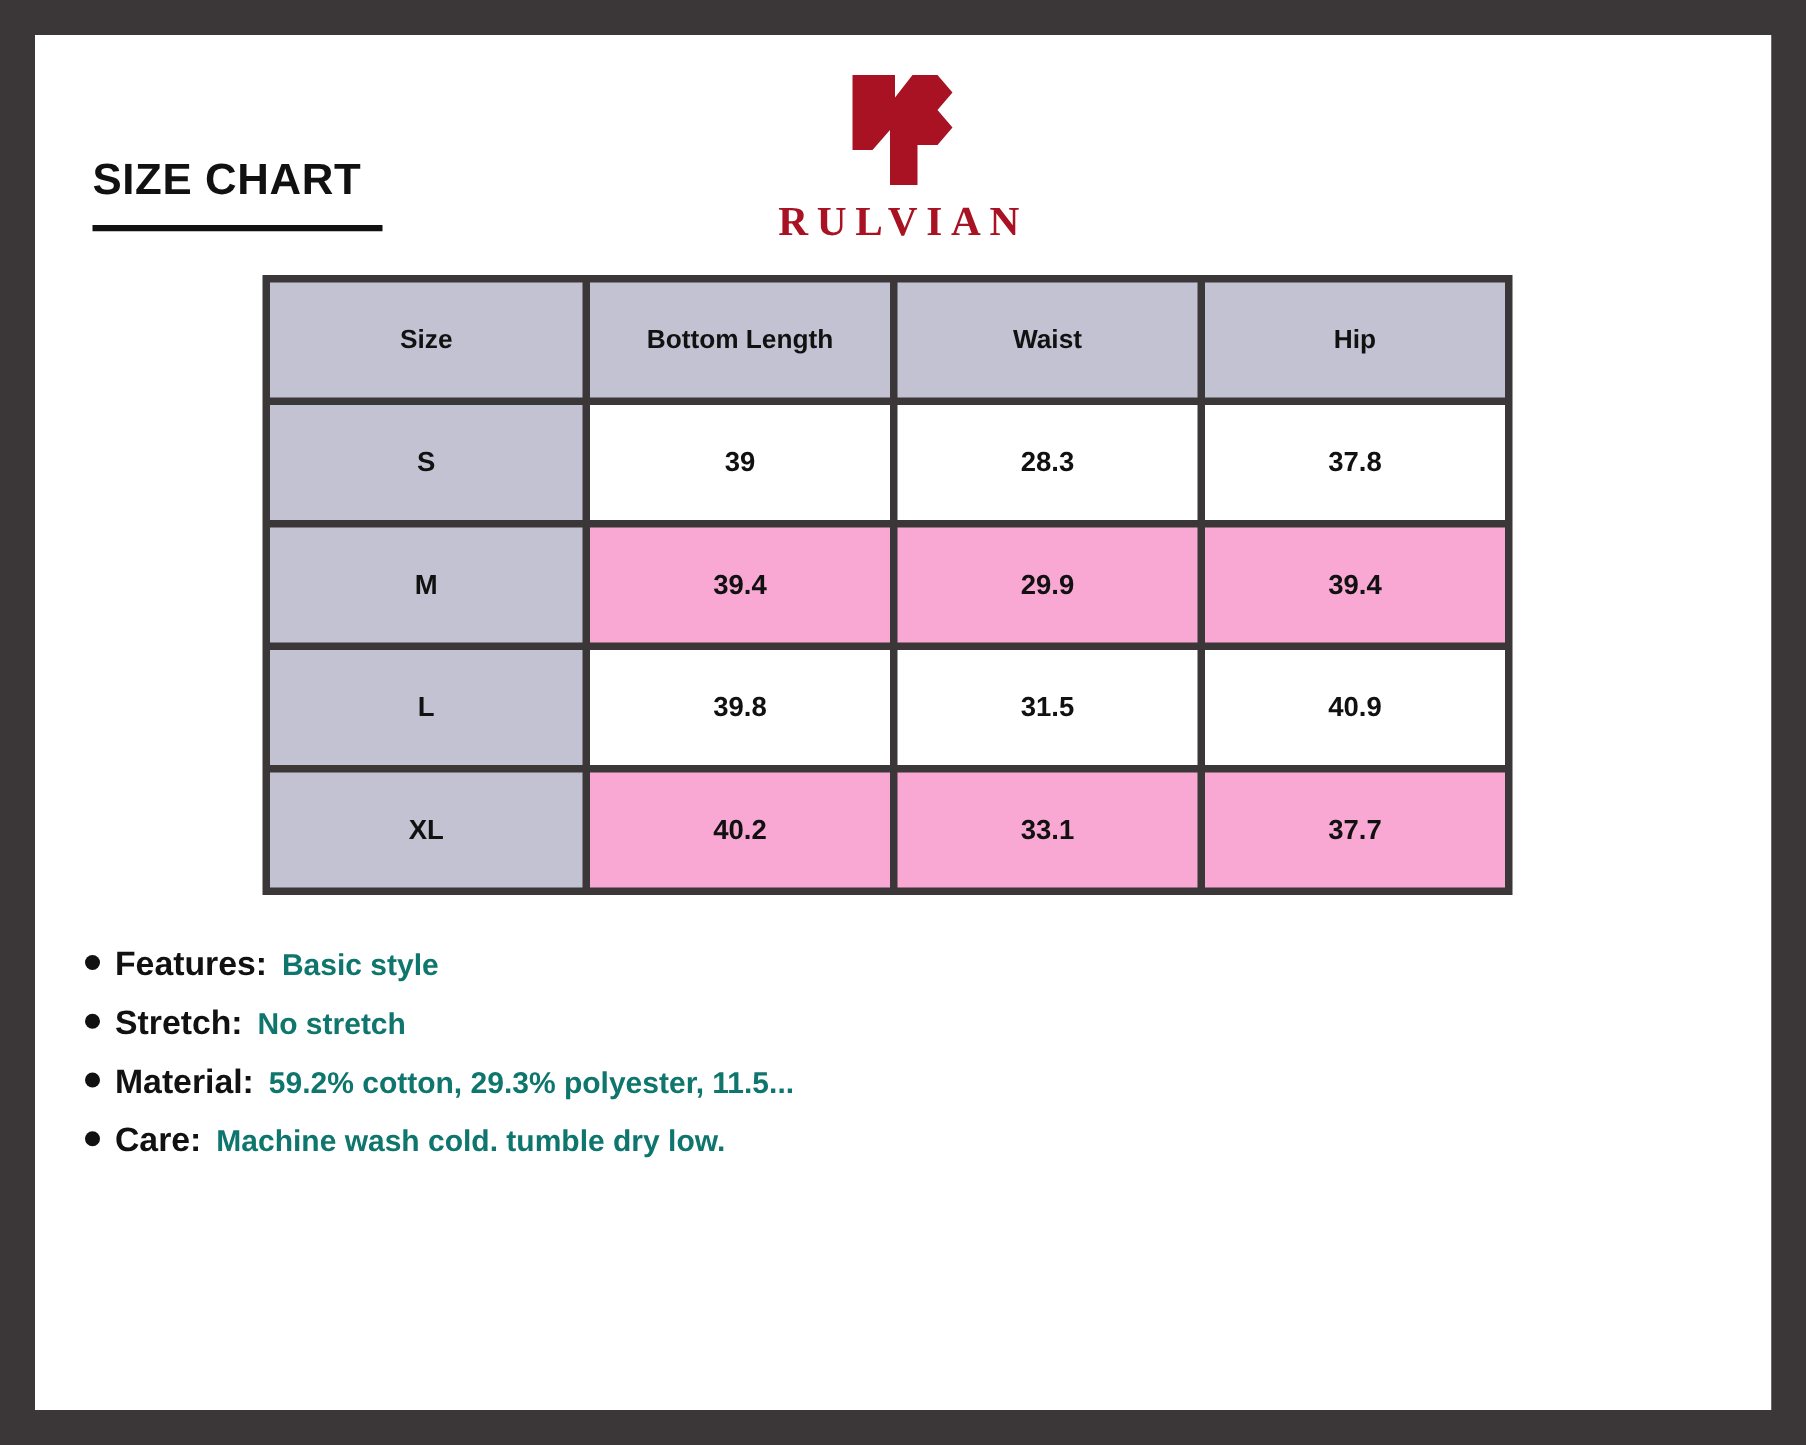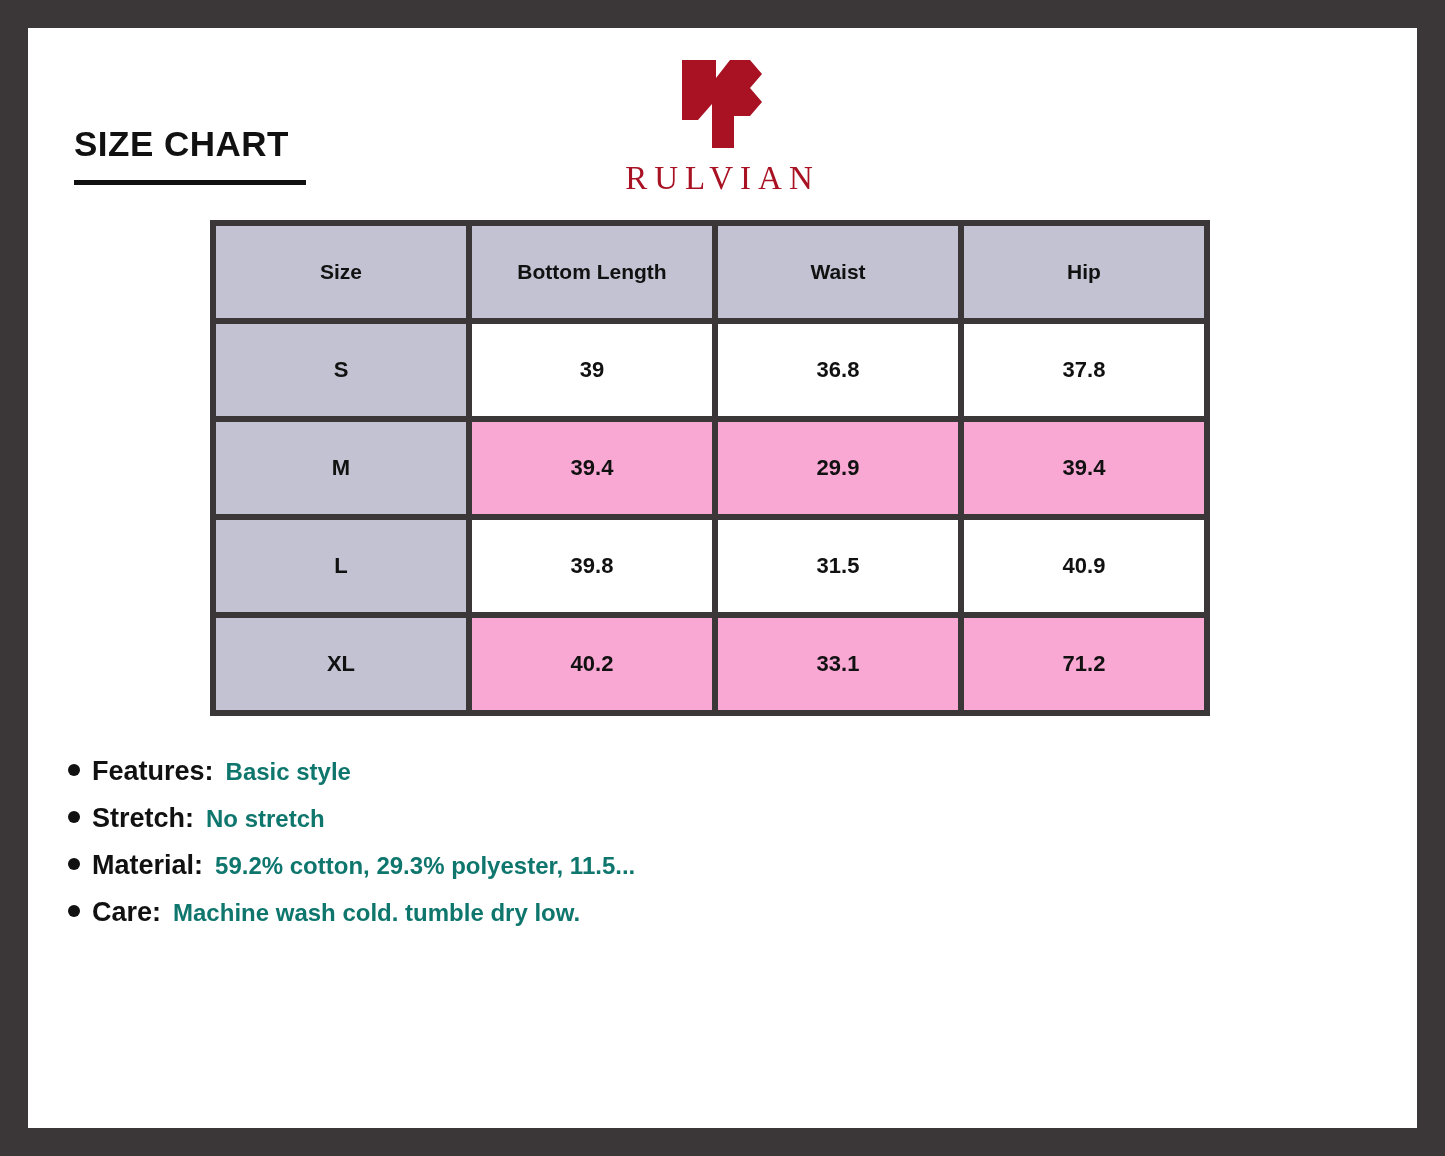--- a/index.html
+++ b/index.html
@@ -63,21 +63,21 @@
     align-items: center;
   }
   .brand-mark {
     width: 118px;
     height: 100px;
     display: block;
   }
   .brand-name {
     margin-top: 6px;
     font-size: 33px;
-    font-weight: normal;
+    font-weight: bold;
     letter-spacing: 7px;
     color: #a81223;
     font-family: "Liberation Serif", serif;
   }
 
   
   .table-wrap {
     position: absolute;
     left: 182px;
     top: 192px;
@@ -188,40 +188,40 @@
             <th>Size</th>
             <th>Bottom Length</th>
             <th>Waist</th>
             <th>Hip</th>
           </tr>
         </thead>
         <tbody>
           <tr>
             <td class="size-cell">S</td>
             <td class="val-cell">39</td>
-            <td class="val-cell">36.8</td>
+            <td class="val-cell">28.3</td>
             <td class="val-cell">37.8</td>
           </tr>
           <tr class="alt">
             <td class="size-cell">M</td>
             <td class="val-cell">39.4</td>
             <td class="val-cell">29.9</td>
             <td class="val-cell">39.4</td>
           </tr>
           <tr>
             <td class="size-cell">L</td>
             <td class="val-cell">39.8</td>
             <td class="val-cell">31.5</td>
             <td class="val-cell">40.9</td>
           </tr>
           <tr class="alt">
             <td class="size-cell">XL</td>
             <td class="val-cell">40.2</td>
             <td class="val-cell">33.1</td>
-            <td class="val-cell">71.2</td>
+            <td class="val-cell">37.7</td>
           </tr>
         </tbody>
       </table>
     </div>
 
     <div class="details">
       <div class="detail-row">
         <span class="bullet"></span>
         <span class="detail-label">Features:</span>
         <span class="detail-value">Basic style</span>

